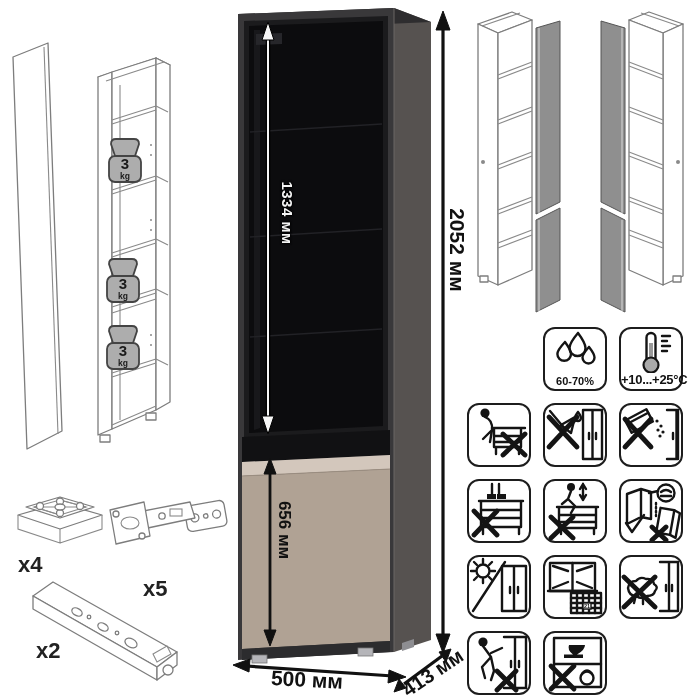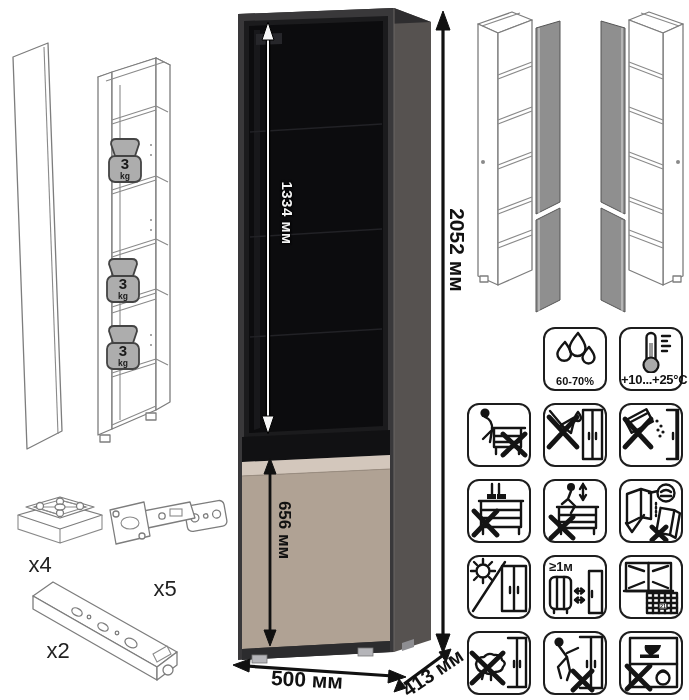--- a/index.html
+++ b/index.html
@@ -17,21 +17,21 @@
   #dim-1334{
     left:287px;top:213px;font-size:15px;color:#f4f4f4;
     text-shadow:0 0 2px #000,0 0 2px #000,0 0 3px #000;
     letter-spacing:.5px;
   }
   #dim-2052{left:457px;top:250px;font-size:21px;}
   #dim-656{left:284px;top:530px;font-size:17px;}
   #dim-500{left:307px;top:680px;font-size:21px;transform:translate(-50%,-50%) rotate(3deg);}
   #dim-413{left:433px;top:673px;font-size:20px;transform:translate(-50%,-50%) rotate(-34deg);}
   
-  .count{position:absolute;font-size:22px;font-weight:normal;color:#222;width:44px;text-align:center;}
+  .count{position:absolute;font-size:22px;font-weight:bold;color:#222;width:44px;text-align:left;}
   
   #icon-grid{
     position:absolute;left:467px;top:327px;
     display:grid;grid-template-columns:repeat(3,64px);grid-auto-rows:64px;
     column-gap:12px;row-gap:12px;
   }
   .icon-box{
     position:relative;width:64px;height:64px;box-sizing:border-box;
     border:2.5px solid #1d1d1d;border-radius:12px;background:#fff;
   }
@@ -306,30 +306,20 @@
 
     <div class="icon-box">
       <svg viewBox="0 0 60 60">
         <circle cx="14" cy="14" r="6.5" class="pict"></circle>
         <path class="pict" stroke-width="2" d="M14,2 V6 M14,22 V26 M2,14 H6 M22,14 H26 M5,5 L8,8 M20,8 L23,5 M5,23 L8,20 M20,20 L23,23"></path>
         <path class="pict" stroke-width="2.6" d="M4,54 L36,5"></path>
         <path class="pict" d="M33,9 h24 v45 h-24 z M45,9 V54 M41,30 v6 M49,30 v6"></path>
       </svg>
     </div>
 
-    <div class="icon-box">
-      <svg viewBox="0 0 60 60">
-        <text x="4" y="14" font-size="13" font-weight="bold" fill="#141414">≥1м</text>
-        <rect x="5" y="20" width="21" height="32" rx="5" class="pict"></rect>
-        <path class="pict" stroke-width="1.8" d="M12,20 V52 M19,20 V52 M9,52 v4 M22,52 v4"></path>
-        <path class="pict" stroke-width="2" d="M30,34 h9 M30,34 l3,-2.5 m-3,2.5 l3,2.5 M39,34 l-3,-2.5 m3,2.5 l-3,2.5"></path>
-        <path class="pict" stroke-width="2" d="M30,43 h9 M30,43 l3,-2.5 m-3,2.5 l3,2.5 M39,43 l-3,-2.5 m3,2.5 l-3,2.5"></path>
-        <path class="pict" d="M44,14 h13 v42 h-13 z M47,34 v6"></path>
-      </svg>
-    </div>
 
     <div class="icon-box">
       <svg viewBox="0 0 60 60">
         <rect x="5" y="6" width="45" height="28" class="pict" stroke-width="2"></rect>
         <path class="pict" stroke-width="1.8" d="M27.5,6 V34 M8,9 L23,14 M8,31 L23,25 M47,9 L32,14 M47,31 L32,25 M3,34 H52"></path>
         <rect x="26" y="36" width="30" height="20" fill="#fff" class="pict" stroke-width="1.8"></rect>
         <path class="pict" stroke-width="1" d="M26,41 H56 M26,46 H56 M26,51 H56 M32,36 V56 M38,36 V56 M44,36 V56 M50,36 V56"></path>
         <rect x="38" y="46" width="8" height="6" fill="#fff" stroke="#141414" stroke-width="1.4"></rect>
         <text x="42" y="51.3" text-anchor="middle" font-size="5.5" font-weight="bold" fill="#141414">21</text>
       </svg>

